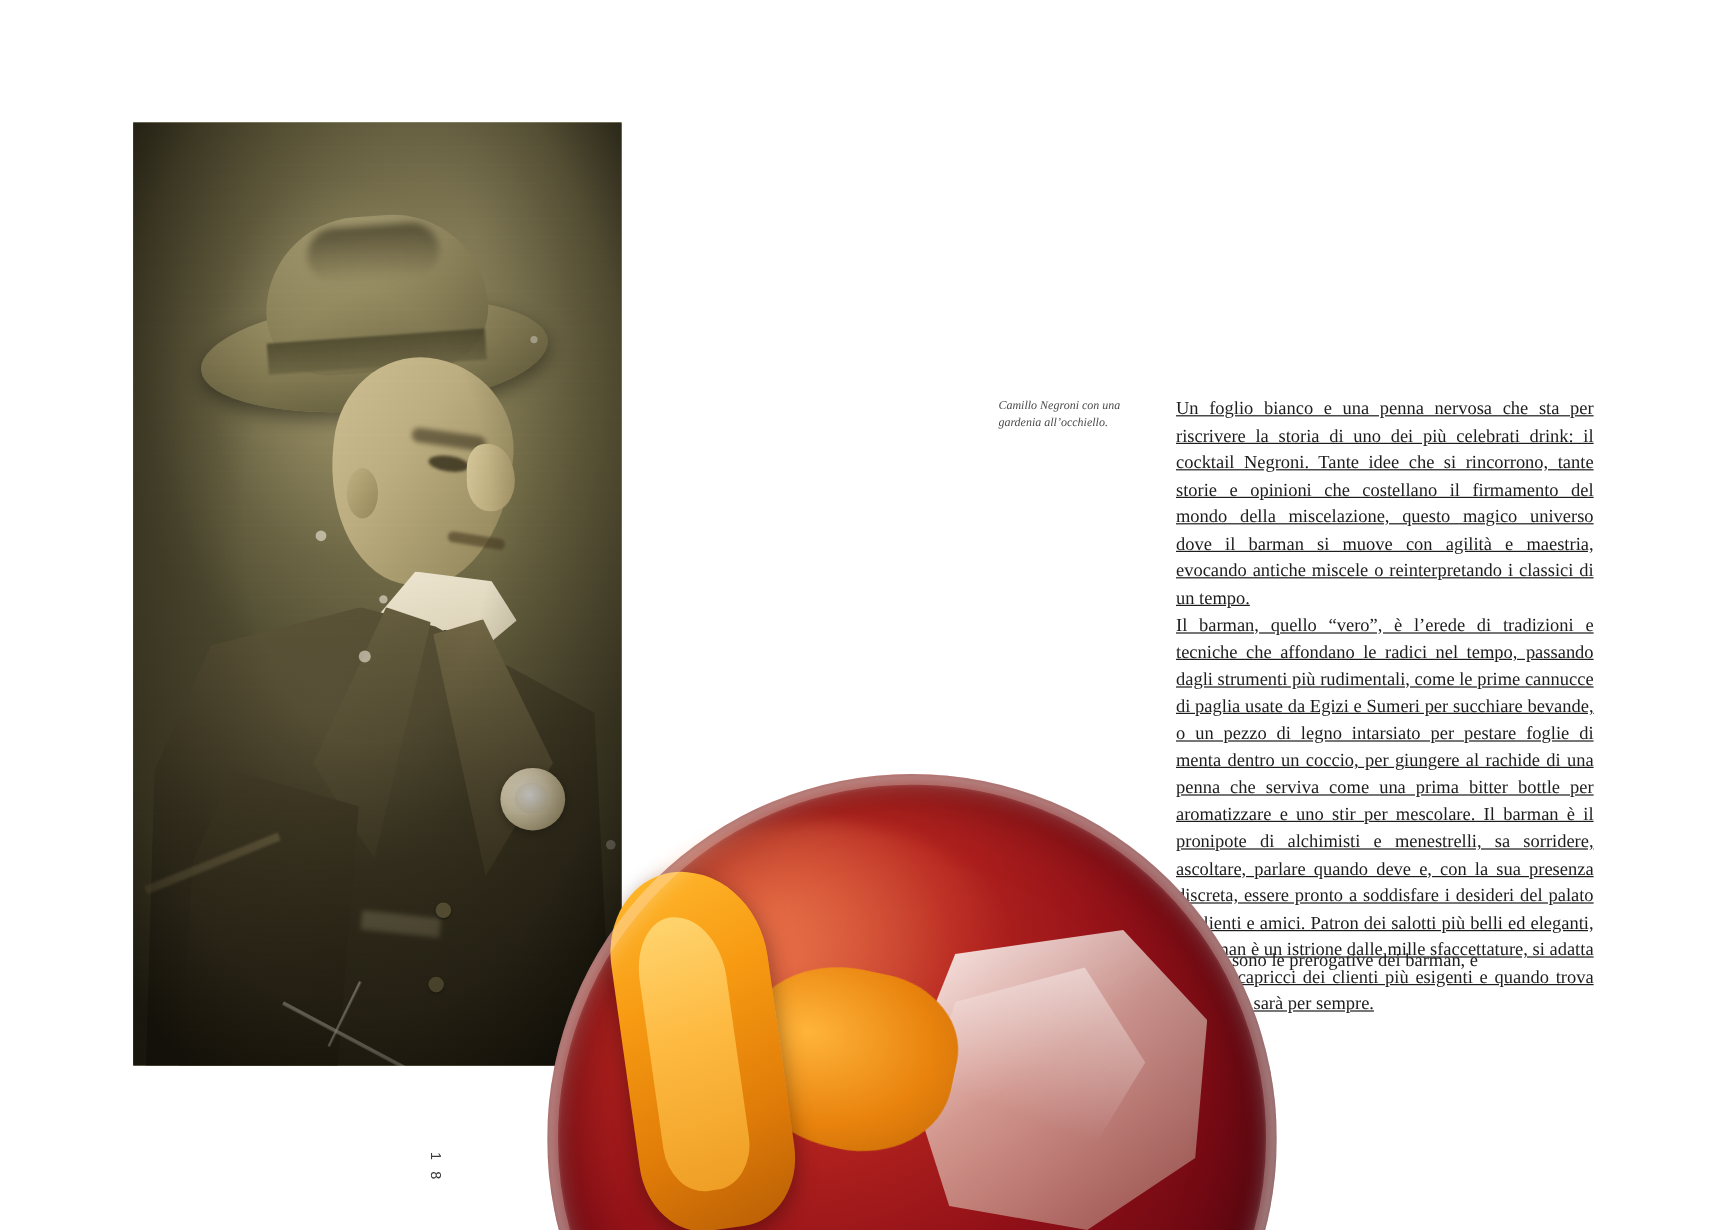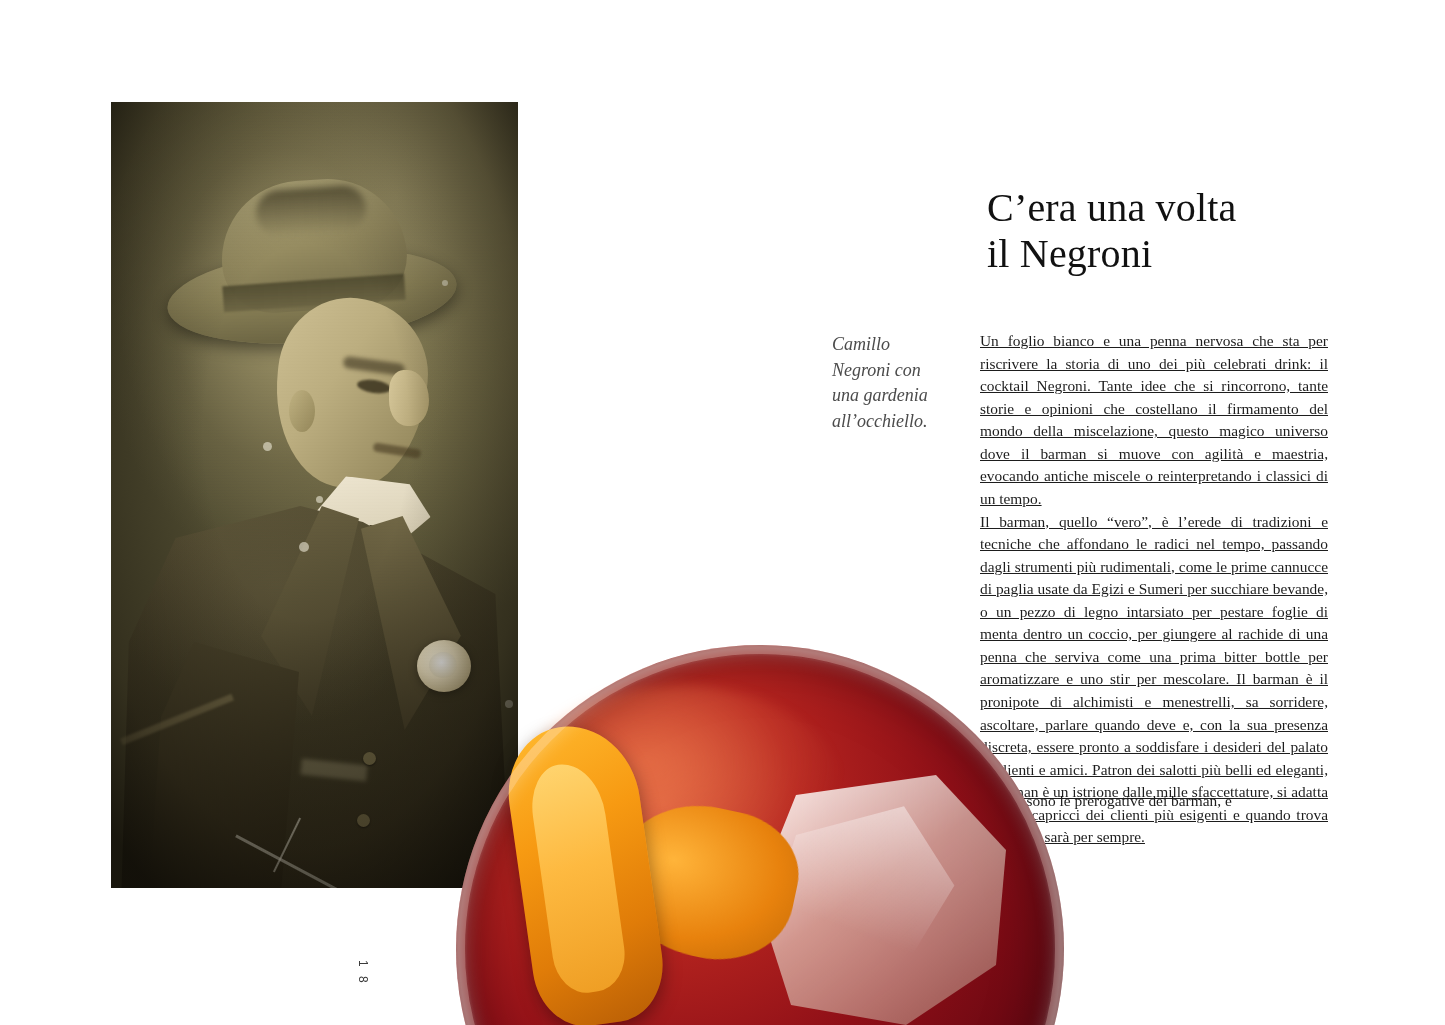--- a/index.html
+++ b/index.html
@@ -326,21 +326,21 @@
     margin: 0;
   }
   #chapter-title .tl2 { display: block; }
 
   #caption {
     position: absolute;
     left: 110px;
     top: 332px;
     width: 110px;
     font-style: italic;
-    font-size: 18px;
+    font-size: 10px;
     line-height: 1.42;
     color: #4b4b4b;
     text-align: left;
   }
 
   #body-text {
     position: absolute;
     left: 258px;
     top: 330px;
     width: 348px;
@@ -512,24 +512,20 @@
 
       <div class="ph-vignette"></div>
       <div class="ph-grain"></div>
     </div>
 
     <div class="folio" id="folio-left">1 8</div>
   </div>
 
   <div id="right-page">
 
-    <h1 id="chapter-title">
-      <span class="tl1">C’era una volta</span>
-      <span class="tl2">il Negroni</span>
-    </h1>
 
     <div id="caption">Camillo Negroni con una gardenia all’occhiello.</div>
 
     <div id="body-text">
       <p>Un foglio bianco e una penna nervosa che sta per riscrivere la storia di uno dei più celebrati drink: il cocktail Negroni. Tante idee che si rincorrono, tante storie e opinioni che costellano il firmamento del mondo della miscelazione, questo magico universo dove il barman si muove con agilità e maestria, evocando antiche miscele o reinterpretando i classici di un tempo.</p>
       <p>Il barman, quello “vero”, è l’erede di tradizioni e tecniche che affondano le radici nel tempo, passando dagli strumenti più rudimentali, come le prime cannucce di paglia usate da Egizi e Sumeri per succhiare bevande, o un pezzo di legno intarsiato per pestare foglie di menta dentro un coccio, per giungere al rachide di una penna che serviva come una prima bitter bottle per aromatizzare e uno stir per mescolare. Il barman è il pronipote di alchimisti e menestrelli, sa sorridere, ascoltare, parlare quando deve e, con la sua presenza discreta, essere pronto a soddisfare i desideri del palato di clienti e amici. Patron dei salotti più belli ed eleganti, il barman è un istrione dalle mille sfaccettature, si adatta bene ai capricci dei clienti più esigenti e quando trova un amico, sarà per sempre.</p>
     </div>
 
     <div id="tail-wrap">
       <span class="l">Queste sono le prerogative dei barman, e</span>

